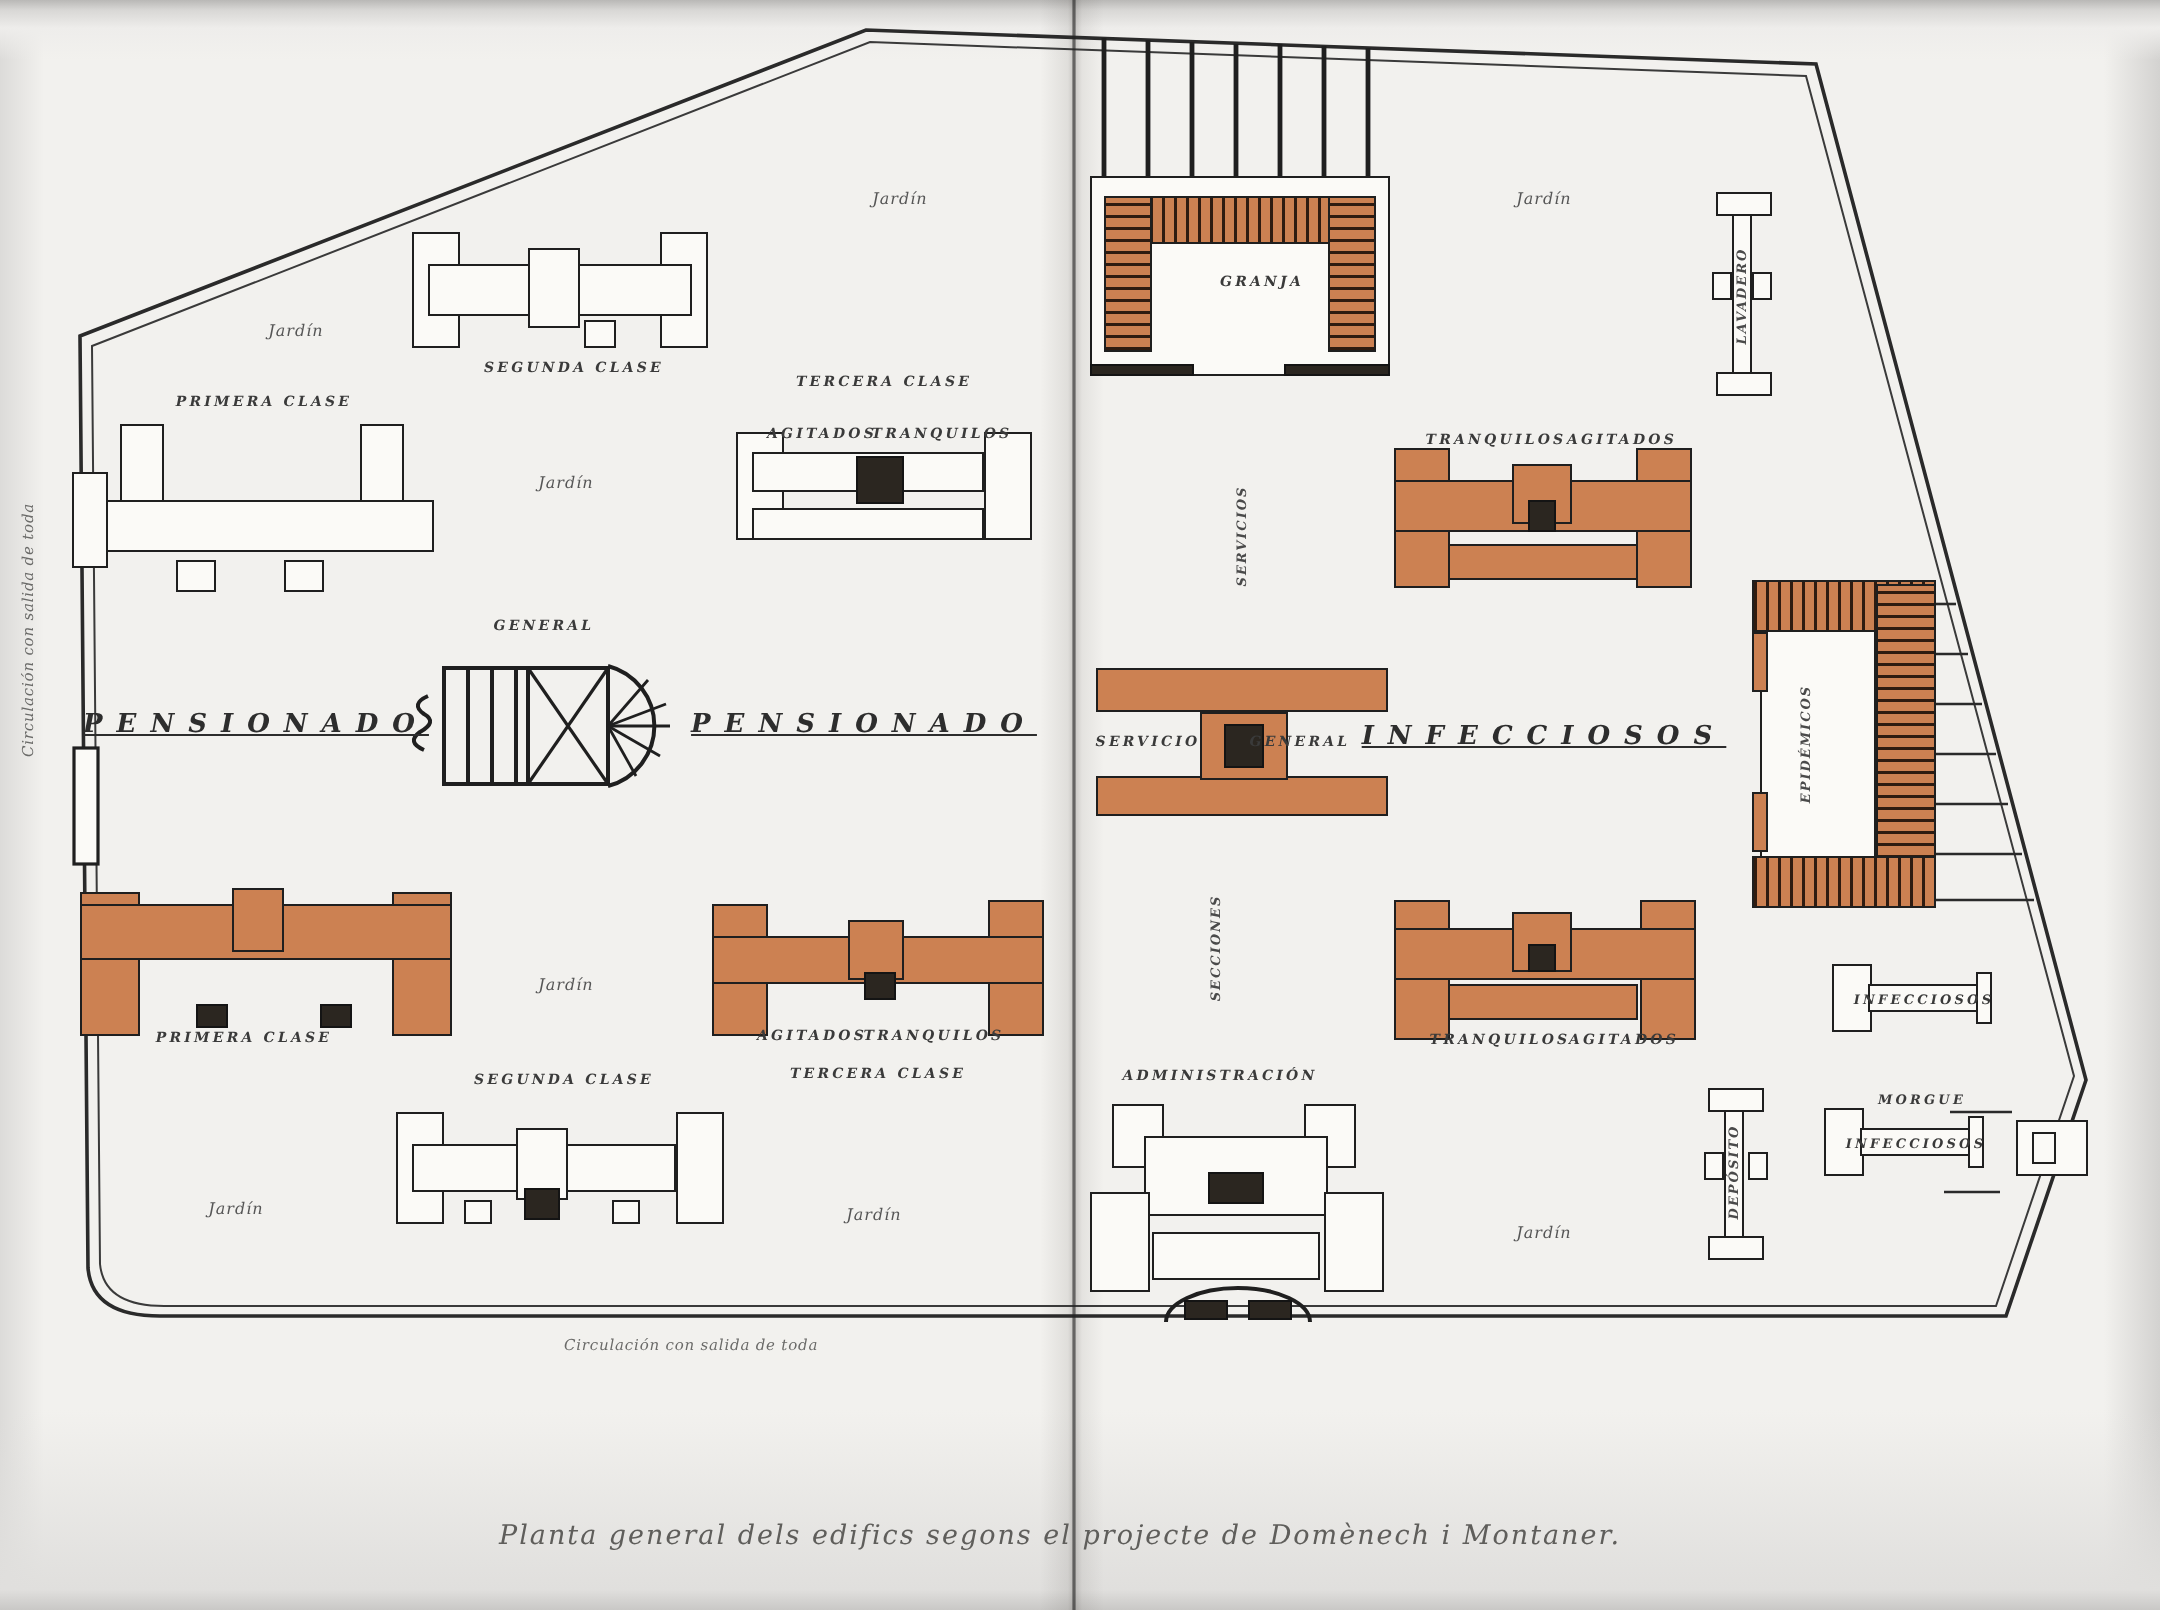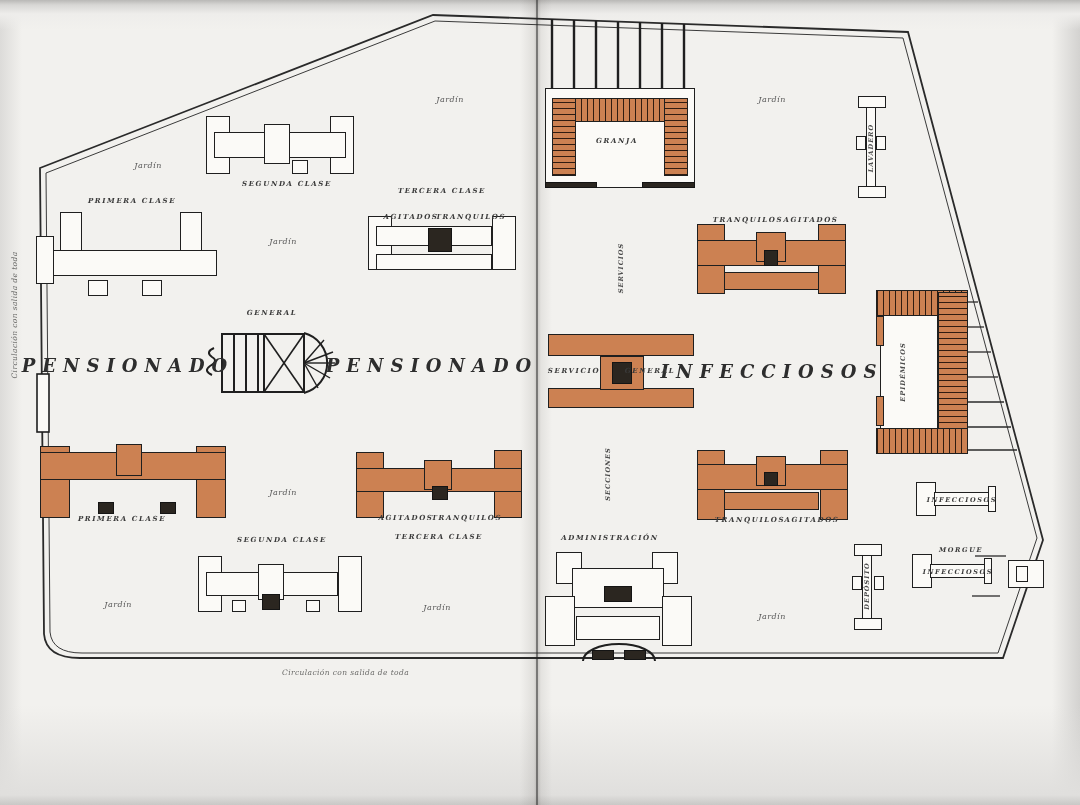--- a/index.html
+++ b/index.html
@@ -26,21 +26,21 @@
   .dark{background:#2b2620;border-color:#141414;}
   .hv{background:
       repeating-linear-gradient(90deg, rgba(20,10,5,.85) 0 1.4px, rgba(0,0,0,0) 1.4px 6px),
       var(--orange);}
   .hh{background:
       repeating-linear-gradient(0deg, rgba(20,10,5,.85) 0 1.4px, rgba(0,0,0,0) 1.4px 6px),
       var(--orange);}
   
   .lbl{position:absolute;font-style:italic;font-weight:700;font-size:7px;
        letter-spacing:1.6px;color:#3a3a3a;white-space:nowrap;transform:translateX(-50%);}
-  .script{font-size:18px;letter-spacing:7px;color:#2d2d2d;}
+  .script{font-size:13px;letter-spacing:7px;color:#2d2d2d;text-decoration:underline;}
   .jardin{position:absolute;font-style:italic;font-weight:400;font-size:8px;
        letter-spacing:.5px;color:#565656;white-space:nowrap;transform:translateX(-50%);}
   .vlbl{position:absolute;font-style:italic;font-weight:700;font-size:6.5px;
        letter-spacing:1px;color:#4a4a4a;white-space:nowrap;
        transform:translate(-50%,-50%) rotate(-90deg);}
   .note{position:absolute;font-style:italic;font-size:7.5px;letter-spacing:.4px;
        color:#6a6a68;white-space:nowrap;}
   .note.rot{transform:translate(-50%,-50%) rotate(-90deg);}
   .caption{position:absolute;left:530px;top:760px;transform:translateX(-50%);
        font-style:italic;font-size:13.5px;letter-spacing:1px;color:#5f5e5b;white-space:nowrap;}
@@ -244,21 +244,21 @@
   <span class="lbl script" style="left:128px;top:355px">PENSIONADO</span>
   <span class="lbl script" style="left:432px;top:355px">PENSIONADO</span>
   <span class="lbl script" style="left:772px;top:361px">INFECCIOSOS</span>
 
   <span class="lbl" style="left:132px;top:196px">PRIMERA CLASE</span>
   <span class="lbl" style="left:287px;top:179px">SEGUNDA CLASE</span>
   <span class="lbl" style="left:442px;top:186px">TERCERA CLASE</span>
   <span class="lbl" style="left:411px;top:212px">AGITADOS</span>
   <span class="lbl" style="left:471px;top:212px">TRANQUILOS</span>
 
-  <span class="lbl" style="left:617px;top:136px">GRANJA</span>
+  <span class="lbl" style="left:631px;top:136px">GRANJA</span>
   <span class="lbl" style="left:272px;top:308px">GENERAL</span>
 
   <span class="lbl" style="left:748px;top:215px">TRANQUILOS</span>
   <span class="lbl" style="left:811px;top:215px">AGITADOS</span>
 
   <span class="lbl" style="left:574px;top:366px">SERVICIO</span>
   <span class="lbl" style="left:650px;top:366px">GENERAL</span>
 
   <span class="lbl" style="left:122px;top:514px">PRIMERA CLASE</span>
   <span class="lbl" style="left:282px;top:535px">SEGUNDA CLASE</span>
@@ -286,14 +286,15 @@
   <span class="jardin" style="left:283px;top:237px">Jardín</span>
   <span class="jardin" style="left:772px;top:95px">Jardín</span>
   <span class="jardin" style="left:283px;top:488px">Jardín</span>
   <span class="jardin" style="left:118px;top:600px">Jardín</span>
   <span class="jardin" style="left:437px;top:603px">Jardín</span>
   <span class="jardin" style="left:772px;top:612px">Jardín</span>
 
   <span class="note rot" style="left:14px;top:315px">Circulación con salida de toda</span>
   <span class="note" style="left:282px;top:668px">Circulación con salida de toda</span>
 
+  <span class="caption">Planta general dels edifics segons el projecte de Domènech i Montaner.</span>
 
 </div>
 
 </body></html>

